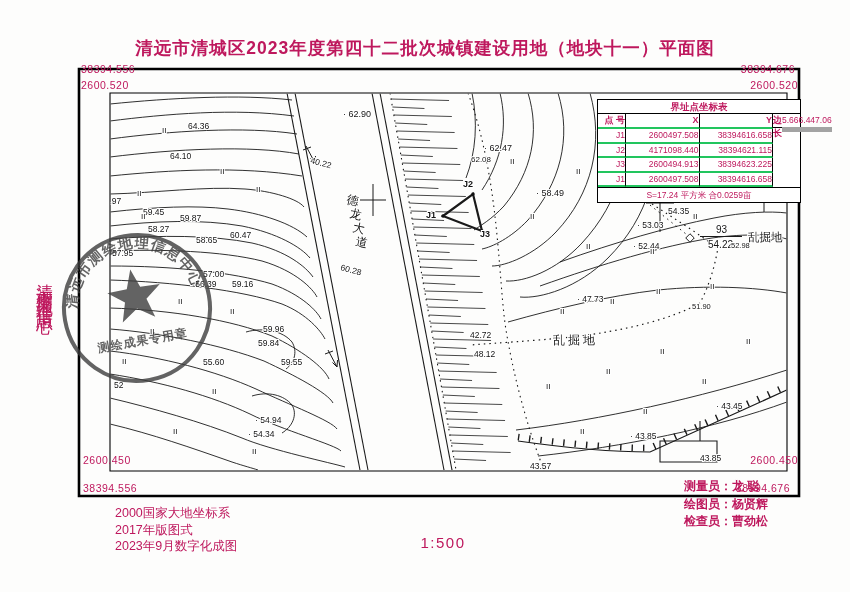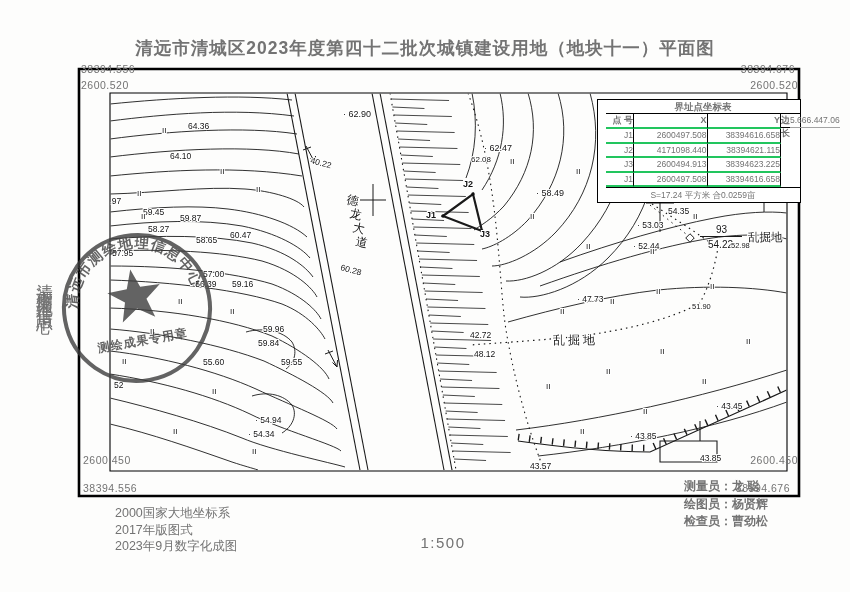--- a/index.html
+++ b/index.html
@@ -1,42 +1,42 @@
 <!DOCTYPE html>
 <html><head>
 <meta charset="utf-8">
 <style>
   html,body{margin:0;padding:0;background:#e8e8e8;}
   #page{position:relative;width:850px;height:592px;background:#fdfdfc;overflow:hidden;
-        font-family:"Liberation Sans",sans-serif;color:#737373;}
+        font-family:"Liberation Sans",sans-serif;color:#be185d;}
   .title{position:absolute;left:0;right:0;top:36px;text-align:center;font-size:17.5px;
          font-weight:bold;letter-spacing:1px;}
   .corner{position:absolute;font-size:10.5px;letter-spacing:.5px;white-space:nowrap;}
   .sidetext{position:absolute;left:34px;top:270px;height:232px;writing-mode:vertical-rl;
             font-size:16.5px;letter-spacing:3.5px;font-weight:500;}
   svg{position:absolute;left:0;top:0;}
   svg *{vector-effect:non-scaling-stroke;}
   .maplabel{font-family:"Liberation Sans",sans-serif;fill:#141414;
             paint-order:stroke;stroke:#ffffff;stroke-width:2px;}
   
   #jtable{position:absolute;left:597px;top:99px;width:204px;background:#fff;
-          border:1.4px solid #000;font-size:8.5px;box-sizing:border-box;padding-left:8px;}
+          border:1.4px solid #000;font-size:8.5px;box-sizing:border-box;}
   #jtable .ttl{height:13px;line-height:13px;text-align:center;font-weight:bold;
                font-size:9.5px;border-bottom:1.2px solid #000;}
   #jtable .main{display:flex;}
   #jtable .grid{display:grid;grid-template-columns:28px 73.5px 73.5px;width:175px;}
   #jtable .grid div{border-right:1px solid #000;border-bottom:2px solid #22c55e;
                     text-align:right;line-height:12.5px;height:12.5px;overflow:hidden;}
   #jtable .grid div.h{height:13px;line-height:13px;font-weight:bold;font-size:9px;}
   #jtable .grid div:nth-child(3n){border-right:1px solid #000;}
   #jtable .edge{width:26px;display:flex;flex-direction:row;}
   #jtable .edge .h{height:13px;line-height:13px;text-align:center;font-weight:bold;
                    font-size:9px;border-bottom:1px solid #000;}
   #jtable .edge .sp{height:6.25px;border-bottom:1px solid #000;}
-  #jtable .edge .v{height:12.5px;line-height:12.5px;text-align:left;border-bottom:1px solid #a3a3a3;}
+  #jtable .edge .v{height:12.5px;line-height:12.5px;text-align:left;border-bottom:5px solid #a3a3a3;}
   #jtable .edge .sp2{height:6.25px;}
   #jtable .foot{height:14px;line-height:14px;text-align:center;border-top:1.2px solid #000;
                 font-size:8.5px;}
   .notes{position:absolute;left:115px;top:505px;font-size:12.5px;line-height:16.5px;}
   .scale{position:absolute;left:398px;top:534px;width:90px;text-align:center;
          font-size:15px;letter-spacing:1.5px;}
   .credits{position:absolute;left:684px;top:478px;font-size:12px;line-height:17.5px;font-weight:bold;}
 </style>
 </head>
 <body>

